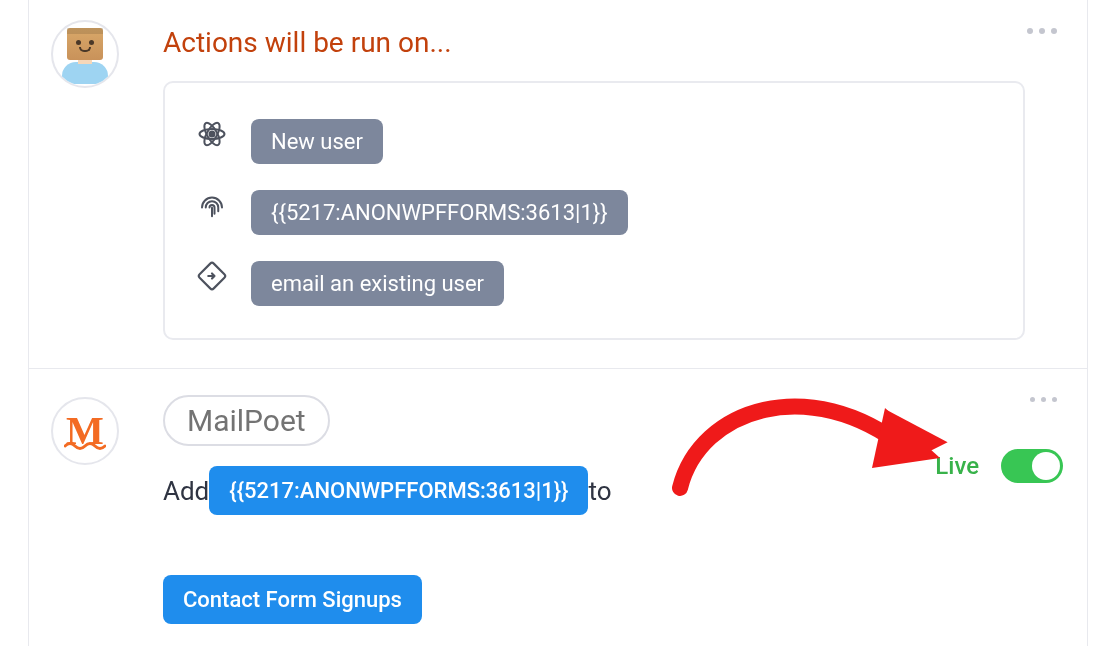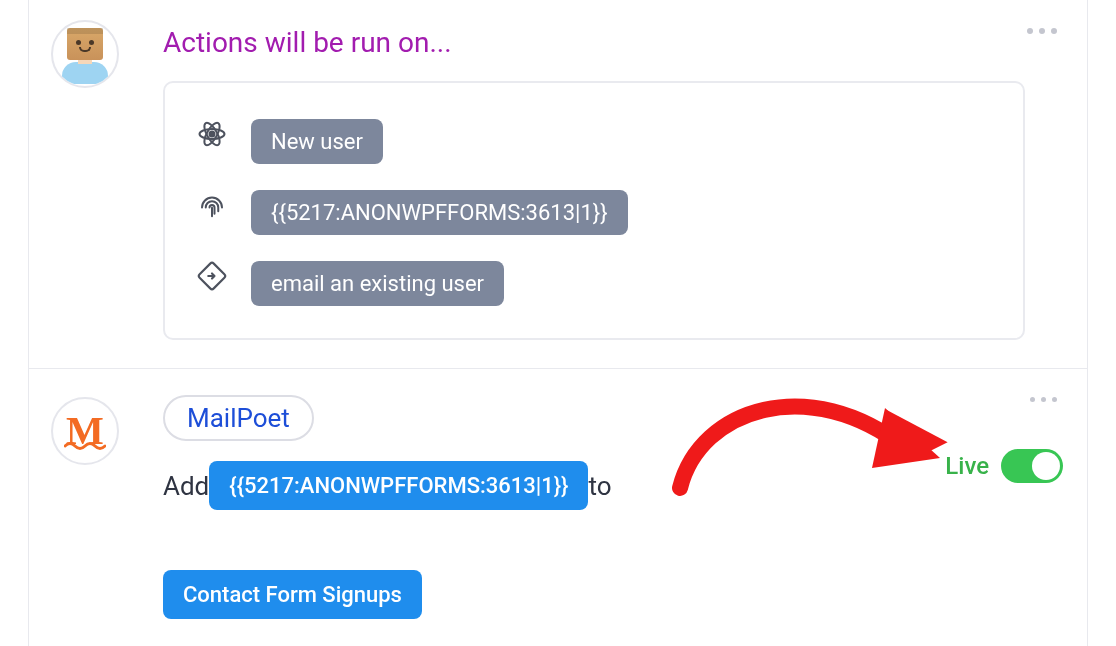--- a/index.html
+++ b/index.html
@@ -63,21 +63,21 @@
   .mp-wave{
     position:absolute; bottom:12px; left:50%; transform:translateX(-50%);
   }
 
   .body-col {
     margin-left: 112px;
     margin-right: 40px;
   }
 
   .title {
-    color:#a21caf; font-size:28px; font-weight:400; margin-bottom:22px;
+    color:#c2410c; font-size:28px; font-weight:400; margin-bottom:22px;
   }
 
   .options-dots {
     position:absolute; right:24px; top:22px;
     display:flex; gap:6px; padding:6px; cursor:pointer;
   }
   .options-dots span{ width:6px;height:6px;border-radius:50%;background:#c4c6cf; }
   .options-dots.small span{ width:5px;height:5px; }
 
   .rules-box{
@@ -91,35 +91,35 @@
   .rule-row:last-child{ margin-bottom:4px;}
   .rule-icon{ width:34px; display:flex; justify-content:center; color:#4d525e; flex:none;}
   .chip-gray{
     background:#7d879c; color:#fff; font-size:22px;
     padding:10px 20px; border-radius:8px; white-space:nowrap;
     display:inline-block;
   }
 
   .tag-pill{
     display:inline-block; border:2px solid #dcdde4; border-radius:999px;
-    padding:6px 22px; color:#1d4ed8; font-size:26px; background:#fff;
+    padding:6px 22px; color:#737373; font-size:30px; background:#fff;
   }
 
   .action-line{
     margin-top:20px; display:flex; align-items:center; flex-wrap:wrap; 
     font-size:26px; color:#2f3442;
   }
   .chip-blue{
     background:#1f8ded; color:#fff; font-size:22px; font-weight:500;
     padding:12px 20px; border-radius:8px; white-space:nowrap;
   }
   .chip-blue.secondary{ font-weight:500;margin-top:48px; }
 
   .live-wrap{
-    position:absolute; right:24px; top:80px; display:flex; align-items:center; gap:12px;
+    position:absolute; right:24px; top:80px; display:flex; align-items:center; gap:22px;
   }
   .live-label{ color:#38b24a; font-size:24px; font-weight:500;}
   .toggle{
     width:62px;height:34px;border-radius:999px;background:#38c654;position:relative;cursor:pointer;
   }
   .toggle::after{
     content:""; position:absolute; right:3px; top:3px; width:28px;height:28px;border-radius:50%;background:#fff;
   }
 
   

